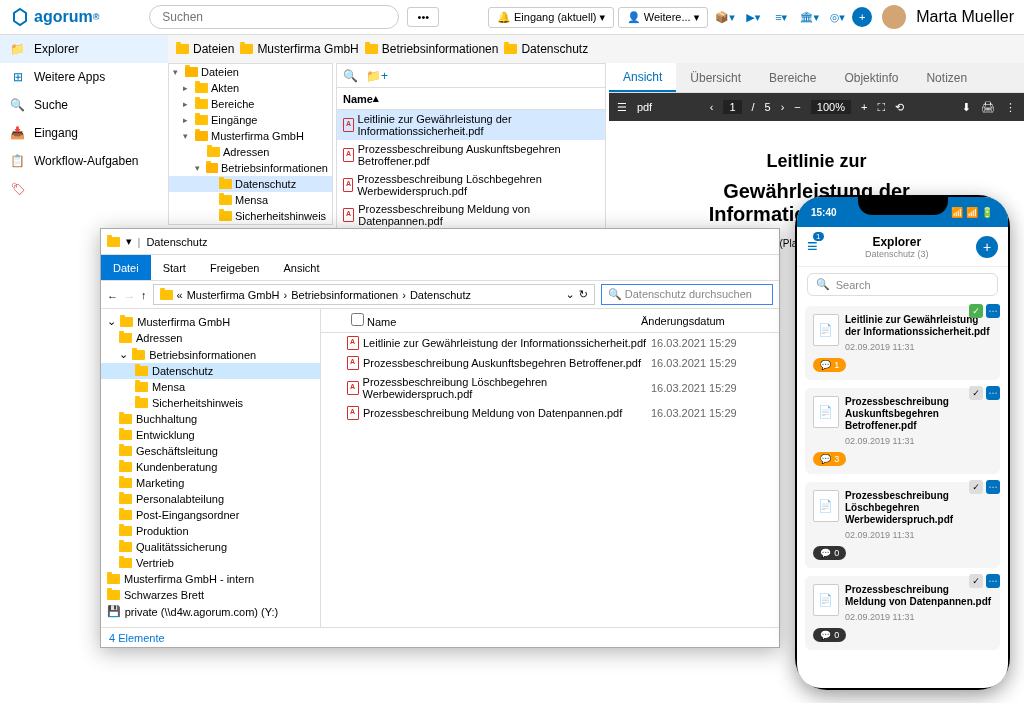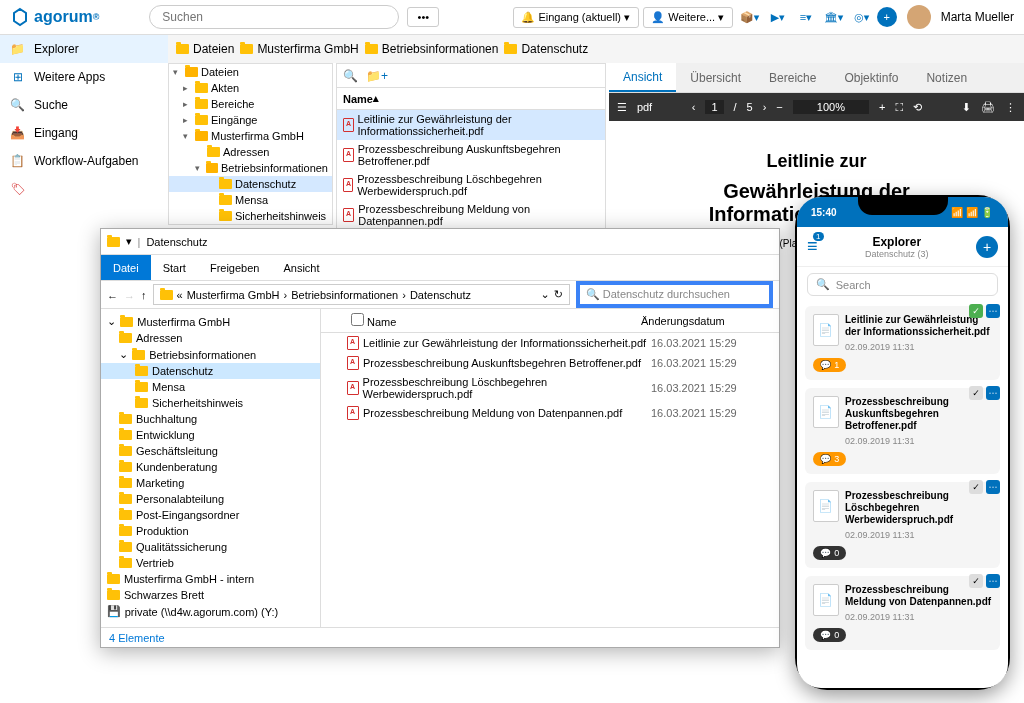--- a/index.html
+++ b/index.html
@@ -8,21 +8,21 @@
 
 .top-bar { height: 35px; display: flex; align-items: center; padding: 0 10px; border-bottom: 1px solid #ddd; }
 .logo { display: flex; align-items: center; color: #0071bc; font-weight: 600; font-size: 16px; }
 .logo svg { margin-right: 4px; }
 .search-box { margin-left: 50px; border: 1px solid #ccc; border-radius: 15px; padding: 3px 12px; width: 250px; height: 24px; font-size: 12px; color: #888; }
 .top-icons { margin-left: auto; display: flex; align-items: center; gap: 4px; }
 .top-btn { padding: 3px 8px; border: 1px solid #ccc; border-radius: 3px; font-size: 11px; display: flex; align-items: center; gap: 3px; cursor: pointer; background: #fff; }
 .icon-group { display: flex; gap: 2px; }
 .icon-btn { width: 26px; height: 20px; display: flex; align-items: center; justify-content: center; cursor: pointer; color: #0071bc; font-size: 11px; }
 .avatar { width: 24px; height: 24px; border-radius: 50%; background: #d4a574; margin-left: 6px; }
-.username { margin-left: 6px; font-size: 12px; }
+.username { margin-left: 6px; font-size: 16px; }
 
 
 .left-sidebar { position: absolute; top: 35px; left: 0; width: 168px; background: #fff; }
 .nav-item { display: flex; align-items: center; padding: 6px 10px; cursor: pointer; font-size: 12px; gap: 8px; }
 .nav-item.active { background: #e6f3ff; }
 .nav-icon { width: 16px; height: 16px; display: flex; align-items: center; justify-content: center; }
 
 
 .main-area { position: absolute; top: 35px; left: 168px; right: 0; background: #f5f5f5; }
 
@@ -59,21 +59,21 @@
 .pdf-small { font-size: 10px; margin-top: 12px; }
 
 
 .win-explorer { position: absolute; top: 228px; left: 100px; width: 680px; height: 420px; background: #fff; border: 1px solid #aaa; box-shadow: 0 4px 20px rgba(0,0,0,0.3); z-index: 5; font-size: 11px; }
 .win-title { height: 26px; display: flex; align-items: center; padding: 0 6px; border-bottom: 1px solid #ddd; gap: 6px; }
 .win-menu { height: 26px; display: flex; align-items: flex-start; border-bottom: 1px solid #ddd; }
 .win-menu-item { padding: 0 12px; height: 100%; display: flex; align-items: center; cursor: pointer; }
 .win-menu-item.active { background: #0078d7; color: #fff; }
 .win-addr { height: 28px; display: flex; align-items: center; padding: 0 6px; gap: 6px; border-bottom: 1px solid #ddd; }
 .win-path { flex: 1; border: 1px solid #ccc; padding: 3px 6px; display: flex; align-items: center; gap: 4px; }
-.win-search { width: 197px; border: 4px solid #3b82f6; padding: 3px 6px; color: #888; }
+.win-search { width: 172px; border: 1px solid #3b82f6; padding: 3px 6px; color: #888; }
 .win-body { display: flex; height: calc(100% - 100px); }
 .win-tree { width: 220px; border-right: 1px solid #ddd; overflow-y: auto; padding: 4px 0; }
 .win-tree-item { display: flex; align-items: center; padding: 2px 6px; gap: 4px; cursor: pointer; white-space: nowrap; }
 .win-tree-item.selected { background: #cce8ff; }
 .wt-1 { padding-left: 18px; }
 .wt-2 { padding-left: 34px; }
 .win-files { flex: 1; }
 .win-file-header { height: 24px; display: flex; align-items: center; border-bottom: 1px solid #ddd; font-size: 11px; }
 .wfh-name { width: 320px; padding-left: 30px; }
 .wfh-date { flex: 1; }
@@ -278,21 +278,21 @@
     <div class="pdf-toolbar">
       <span>☰</span>
       <span>pdf</span>
       <div class="spacer"></div>
       <span>‹</span>
       <span style="background:#222;padding:1px 6px">1</span>
       <span>/</span>
       <span>5</span>
       <span>›</span>
       <span>−</span>
-      <span style="background:#222;padding:1px 24px">100%</span>
+      <span style="background:#222;padding:1px 6px">100%</span>
       <span>+</span>
       <span>⛶</span>
       <span>⟲</span>
       <div class="spacer"></div>
       <span>⬇</span>
       <span>🖨</span>
       <span>⋮</span>
     </div>
     <div class="pdf-content">
       <div class="pdf-title">Leitlinie zur</div>

